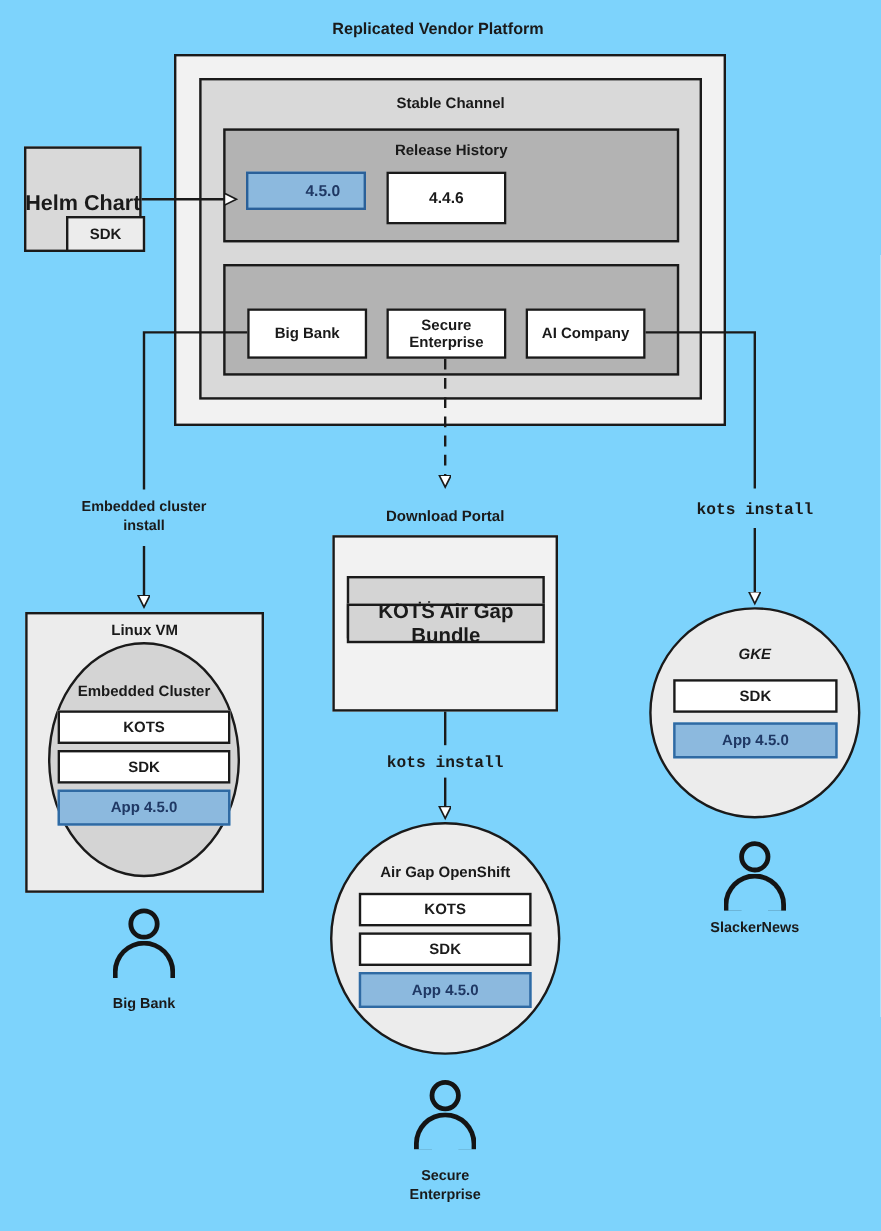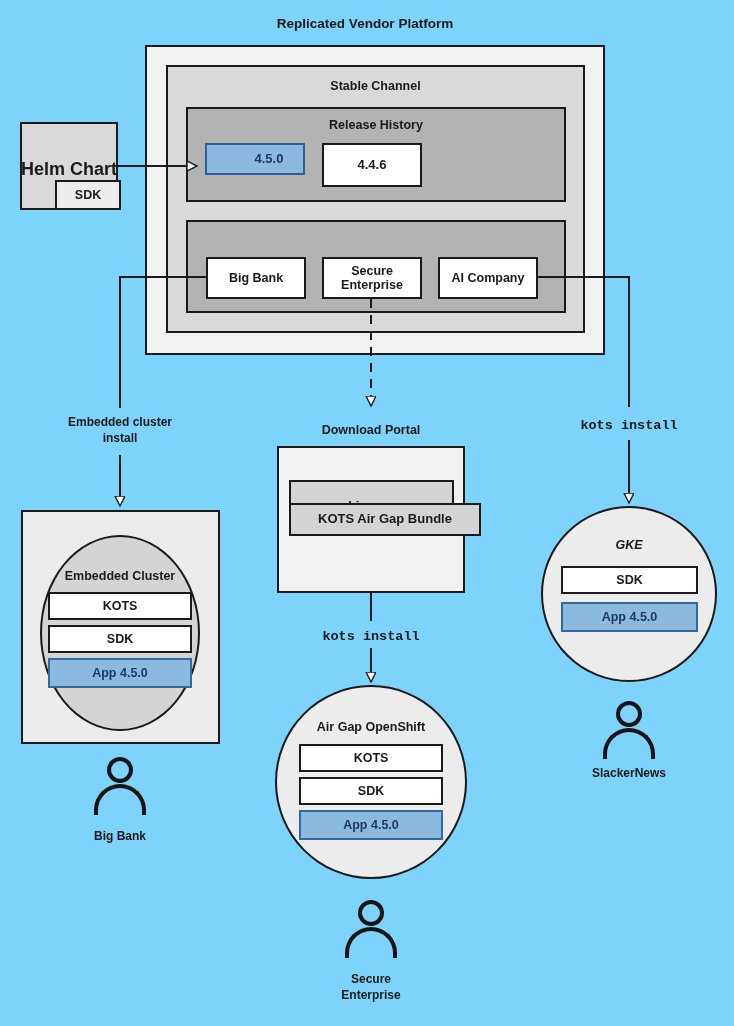--- a/index.html
+++ b/index.html
@@ -138,23 +138,24 @@
     <span>install</span>
   </div>
 
   <div class="plain mono" style="left:549px; top:417px; width:160px; font-size:13.5px;">kots install</div>
 
   <div class="plain mono" style="left:291px; top:628px; width:160px; font-size:13.5px;">kots install</div>
 
   <div class="lbl-top" style="left:281px; top:423px; width:180px; font-size:12.5px;">Download Portal</div>
   <div class="box fill-platform" style="left:277px; top:446px; width:188px; height:147px; display:block;"></div>
   <div class="box fill-mgray" style="left:289px; top:480px; width:165px; height:52px; font-size:12.5px;">License</div>
-  <div class="box fill-mgray" style="left:289px; top:503px; width:192px; height:33px; font-size:13px;">KOTS Air Gap Bundle</div>
+  <div class="box fill-mgray" style="left:289px; top:503px; width:165px; height:33px; font-size:17px;">KOTS Air Gap Bundle</div>
 
   <div class="box fill-lgray" style="left:21px; top:510px; width:199px; height:234px; display:block;"></div>
+  <div class="lbl-top" style="left:21px; top:518px; width:199px; font-size:12.5px;">Linux VM</div>
   <div class="ellipse fill-mgray" style="left:40px; top:535px; width:160px; height:196px;"></div>
   <div class="lbl-top" style="left:40px; top:569px; width:160px; font-size:12.5px;">Embedded Cluster</div>
   <div class="box fill-white" style="left:48px; top:592px; width:144px; height:28px; font-size:12.5px;">KOTS</div>
   <div class="box fill-white" style="left:48px; top:625px; width:144px; height:28px; font-size:12.5px;">SDK</div>
   <div class="box fill-blue-soft" style="left:48px; top:658px; width:144px; height:30px; font-size:12.5px;">App 4.5.0</div>
 
   <div class="person" style="left:93px; top:757px;">
     <div class="head"></div>
     <div class="body"></div>
   </div>

